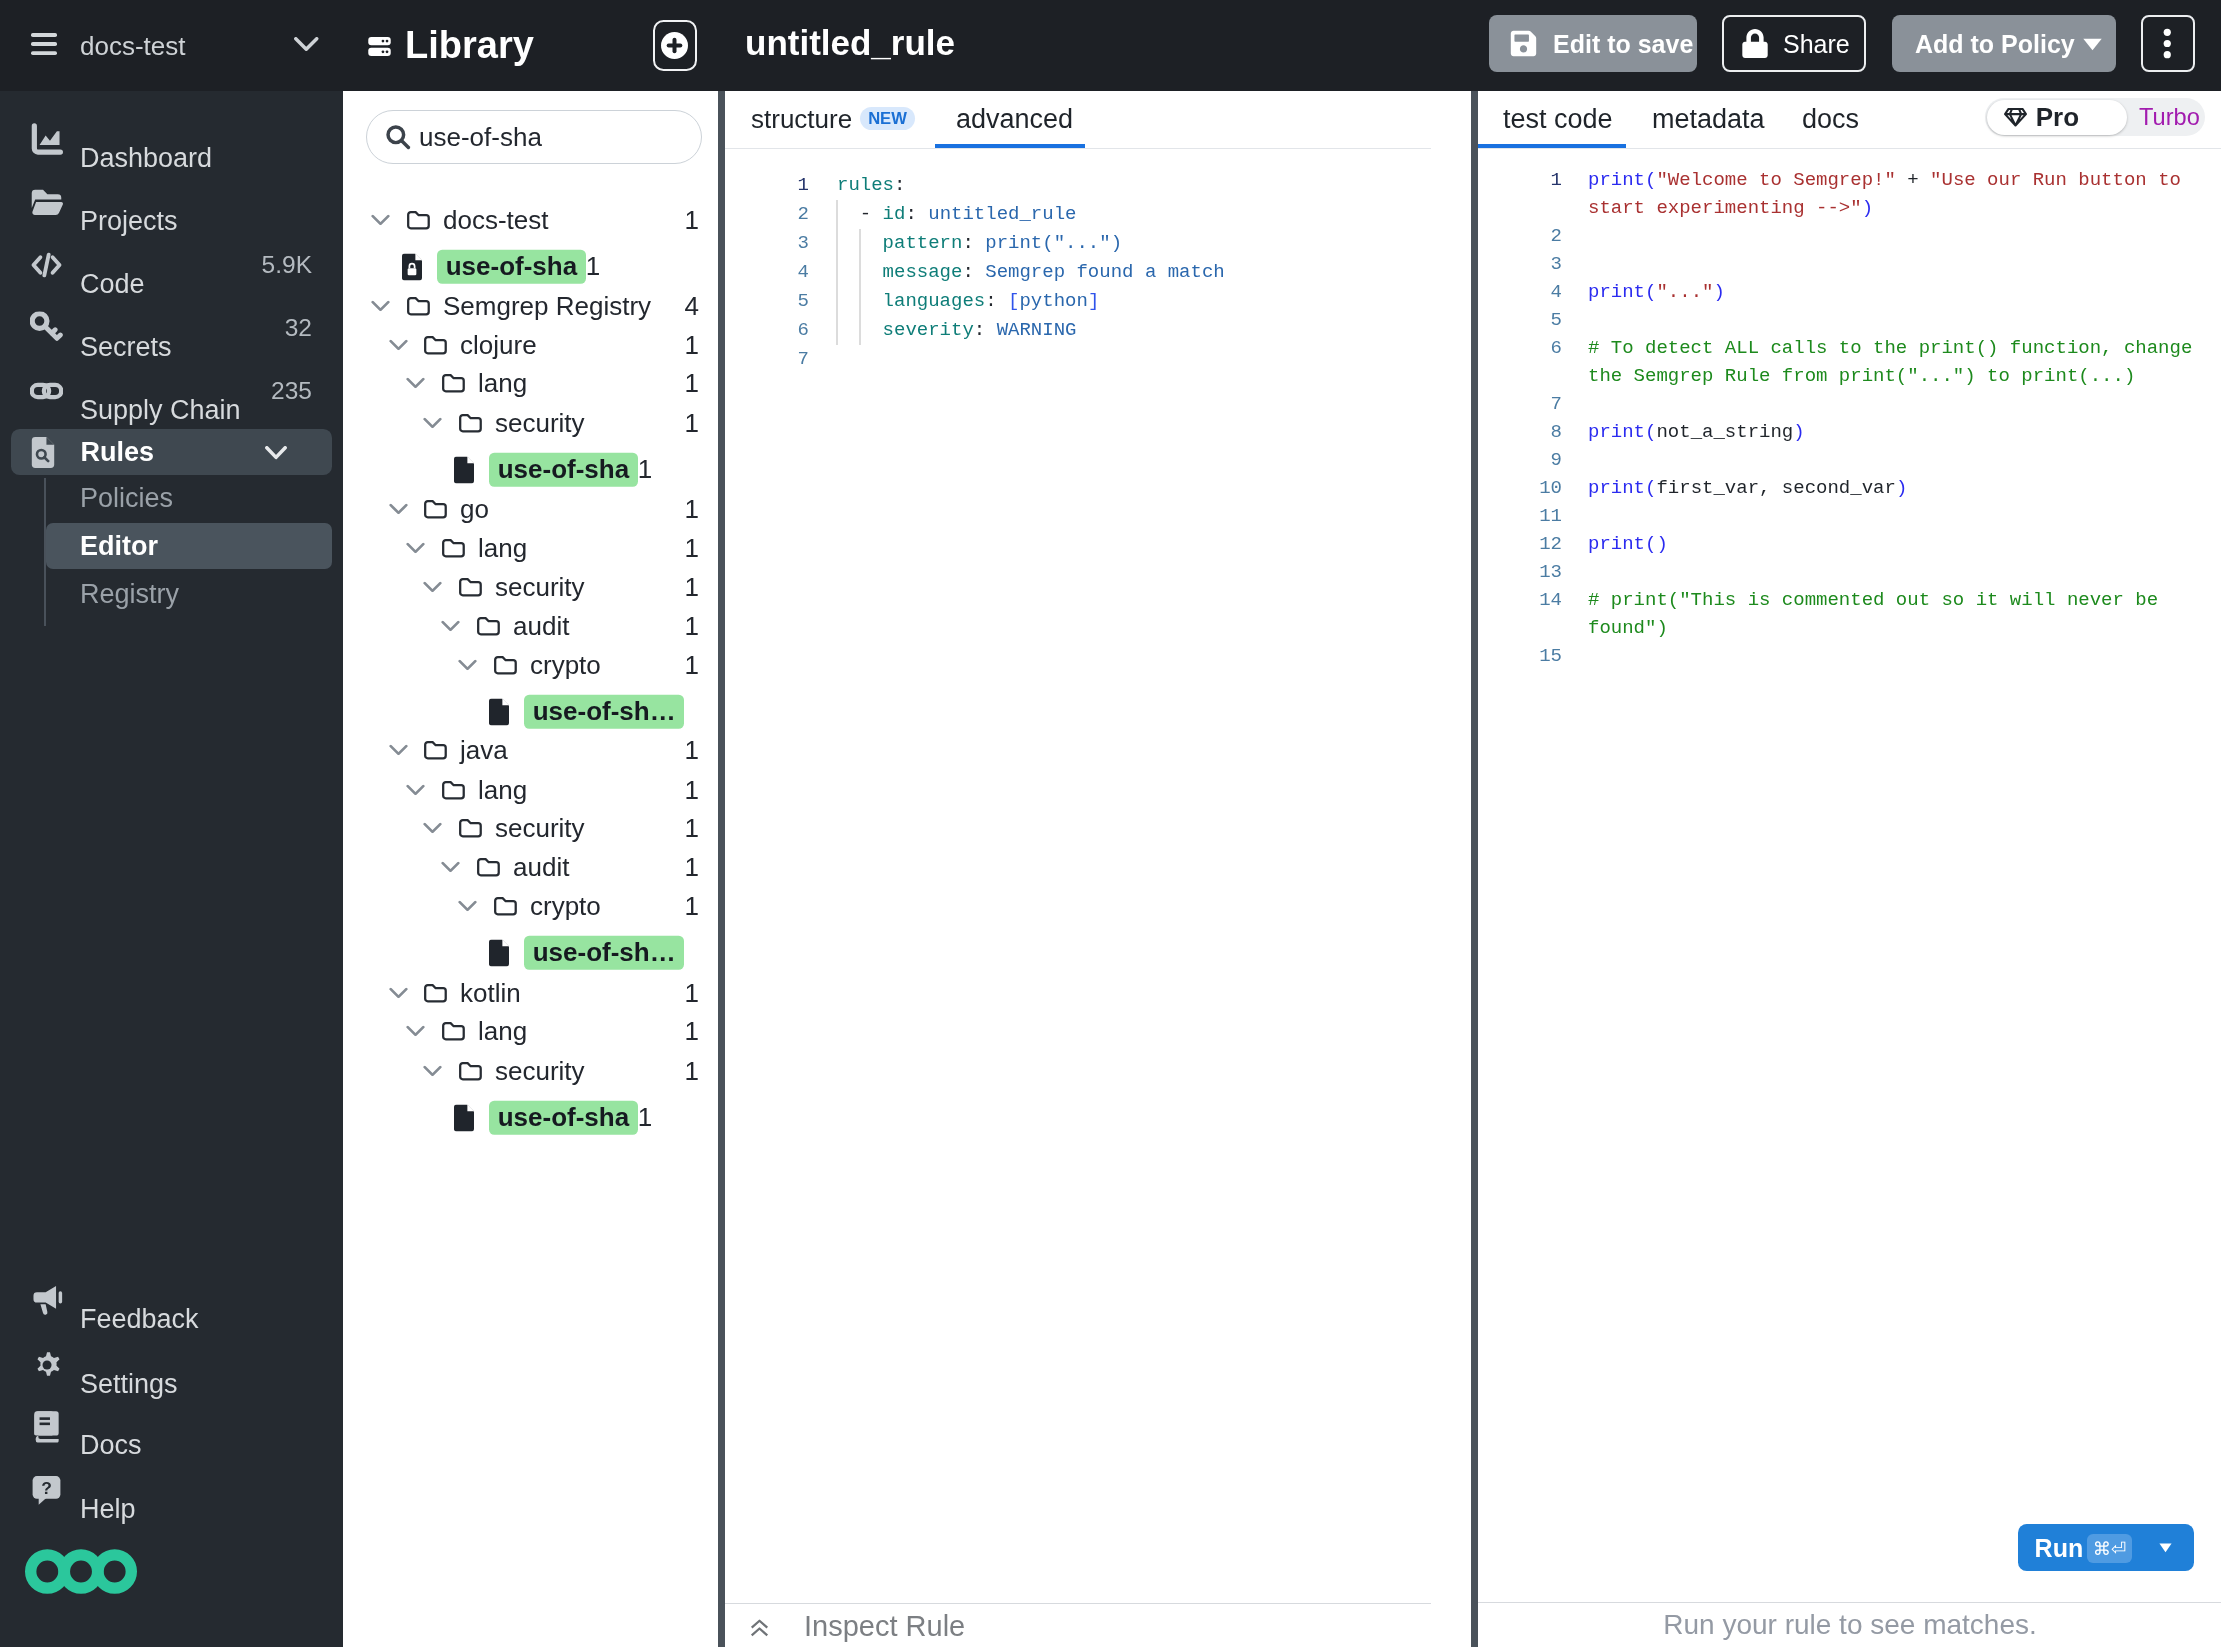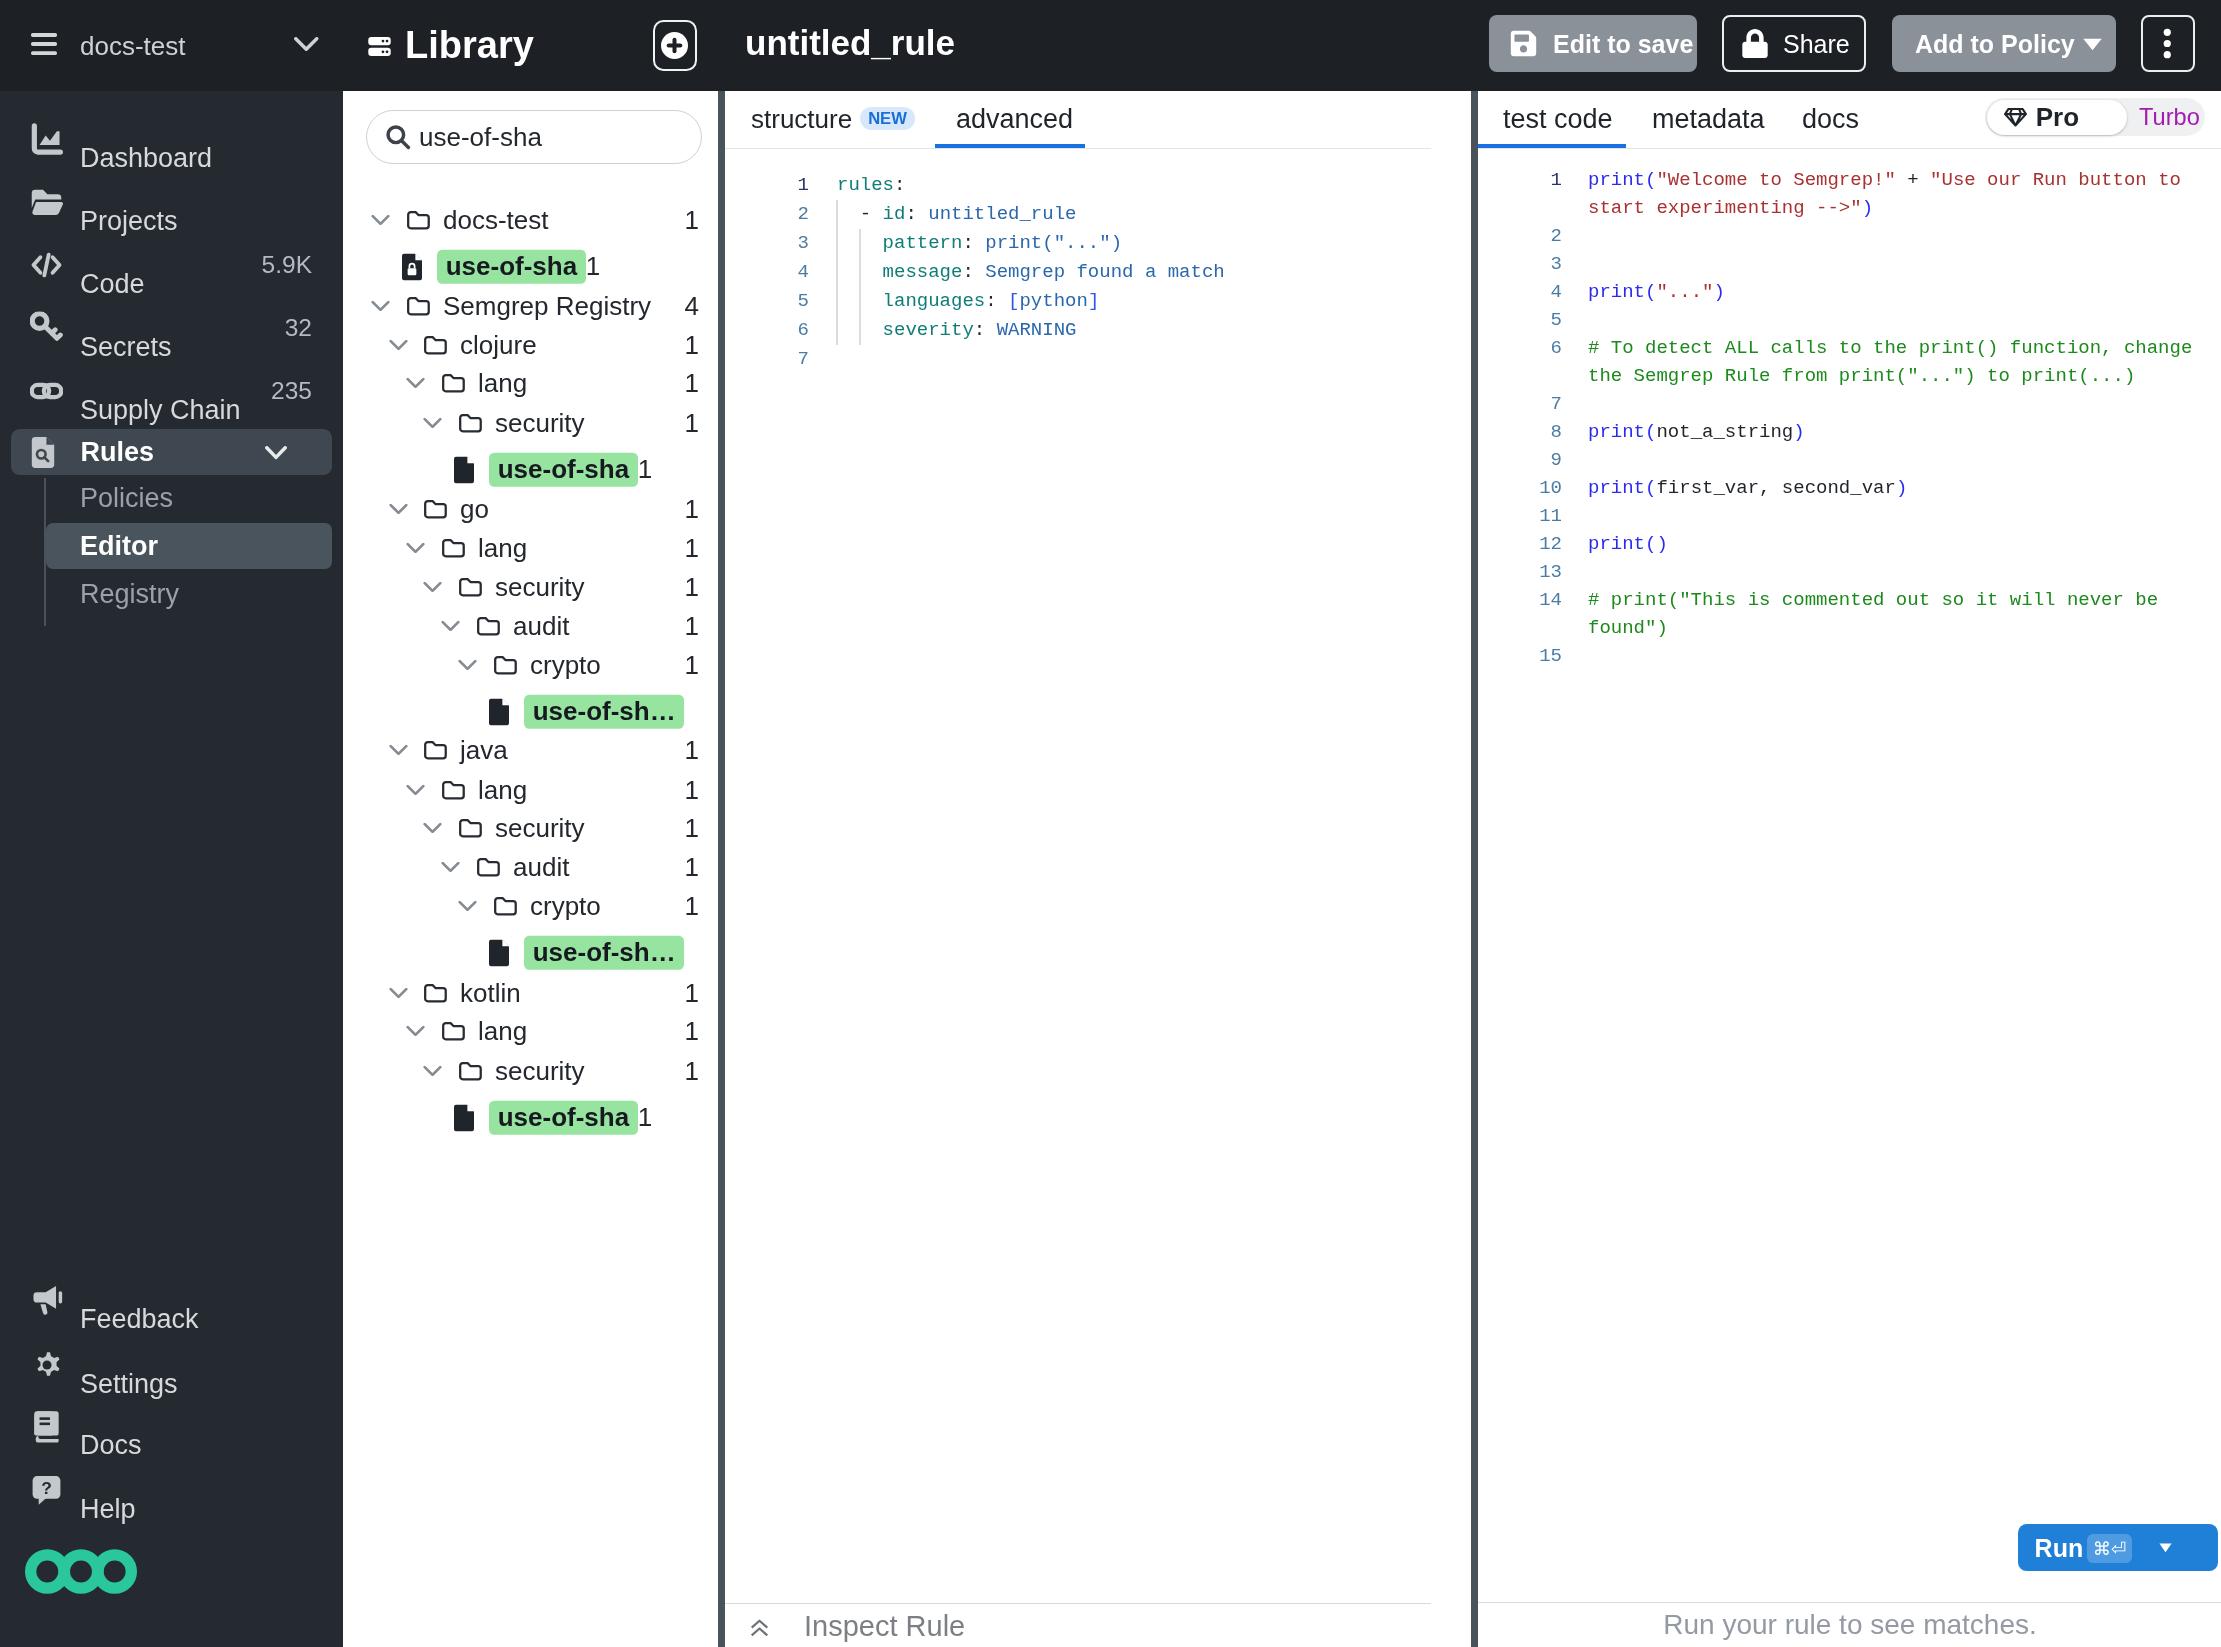--- a/index.html
+++ b/index.html
@@ -574,21 +574,21 @@
         <div style="margin-left:110px;"><span class="cm"># print("This is commented out so it will never be</span></div>
       </div>
     <div class="rrow">
         <div style="margin-left:110px;"><span class="cm">found")</span></div>
       </div>
     <div class="rrow">
         <span class="gut" style="left:0;width:84px;color:#4b7ca3;">15</span>
       </div>
   </div>
 
-  <div class="abs" style="left:540px;top:1433px;width:200px;height:47px;background:#2080d8;border-radius:8.7px;">
+  <div class="abs" style="left:540px;top:1433px;width:176px;height:47px;background:#2080d8;border-radius:8.7px;">
     <div class="abs" style="left:16.6px;top:50%;transform:translateY(-50%);font-size:25px;font-weight:bold;color:#fff;">Run</div>
     <div class="abs" style="left:69px;top:9.6px;width:45px;height:29px;background:#4f9be2;border-radius:6.1px;text-align:center;line-height:29px;font-size:18.3px;color:#fff;">⌘⏎</div>
     <svg class="abs" style="left:141px;top:19px;" width="13" height="9.6" viewBox="0 0 15 11">
         <path d="M0.5 0.5 h14 l-7 10 z" fill="#fff"></path>
       </svg>
   </div>
   <div class="bottombar" style="top:1511px;height:45px;">
     <div class="abs" style="left:0;width:744px;top:50%;transform:translateY(-50%);text-align:center;font-size:28px;color:#949aa4;">Run your rule to see matches.</div>
   </div>
 </div>

